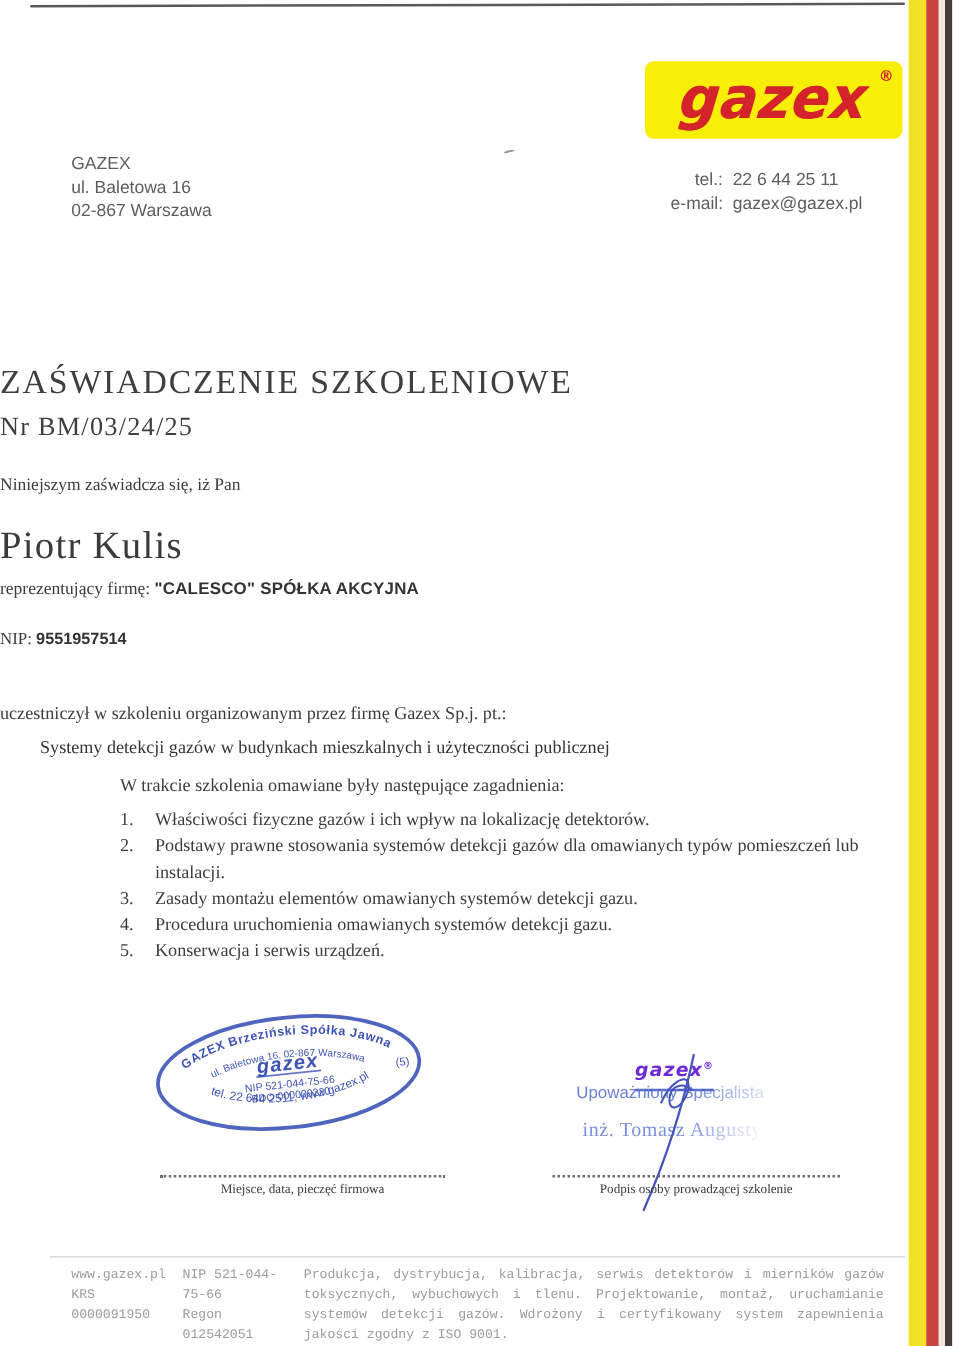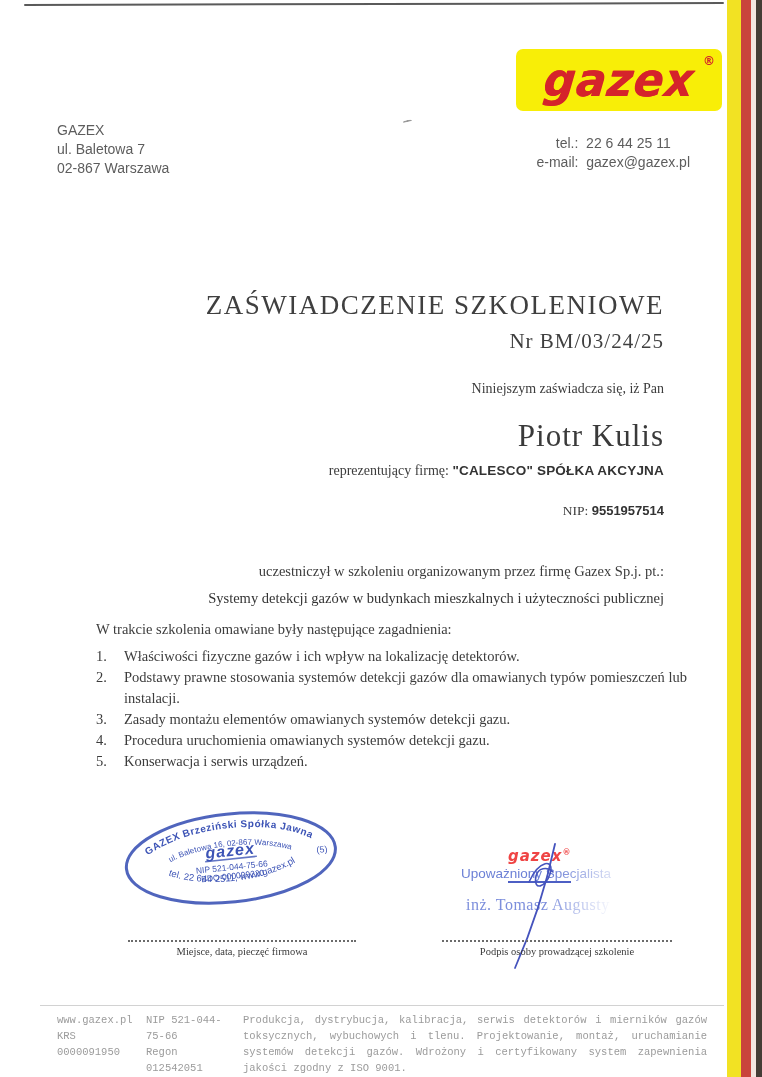--- a/index.html
+++ b/index.html
@@ -52,21 +52,21 @@
     font-size: 14px; line-height: 19px; color: #5d5d5d;
   }
   .contact {
     position: absolute; right: 72px; top: 134px;
     font-family: "Liberation Sans", sans-serif;
     font-size: 14px; line-height: 19px; color: #5d5d5d;
     text-align: center;
   }
 
   
-  .cline { position: absolute; left: 0; width: 664px; text-align: right; }
+  .cline { position: absolute; left: 0; width: 664px; text-align: left; }
   .title   { top: 290px; font-size: 27px; letter-spacing: 1.5px; color: #3f3f3f; font-weight: normal; }
   .cert-nr { top: 329px; font-size: 21px; letter-spacing: 1px; color: #3f3f3f; font-weight: normal; }
   .intro   { top: 381px; font-size: 14px; }
   .person  { top: 418px; font-size: 31px; letter-spacing: 1px; color: #3a3a3a; }
   .company-line { top: 463px; font-size: 14px; }
   .company-name {
     font-family: "Liberation Sans", sans-serif;
     font-weight: 600; font-size: 13.5px; letter-spacing: 0.2px; color: #333;
   }
   .nip-line { top: 503px; font-size: 13.5px; }
@@ -92,22 +92,22 @@
   .sig-line { position: absolute; top: 940px; border-top: 2px dotted #6b6b6b; height: 0; }
   .sig-line-left { left: 128px; width: 228px; }
   .sig-line-right { left: 442px; width: 230px; }
   .sig-caption { position: absolute; top: 946px; text-align: center; font-size: 10.5px; color: #3a3a3a; }
   .sig-caption-left { left: 128px; width: 228px; }
   .sig-caption-right { left: 442px; width: 230px; }
 
   .blue-stamp-logo {
     position: absolute; left: 508px; top: 847px;
     font-family: "DejaVu Sans", sans-serif; font-weight: bold; font-style: italic;
-    font-size: 15px; color: #ef4444; letter-spacing: 1px;
-    border-bottom: 2px solid #4d5fc4; padding-bottom: 16px;
+    font-size: 15px; color: #6d28d9; letter-spacing: 1px;
+    border-bottom: 2px solid #4d5fc4; padding-bottom: 6px;
   }
   .blue-stamp-reg { font-size: 8px; vertical-align: super; font-style: normal; }
   .blue-stamp-role {
     position: absolute; left: 461px; top: 866px;
     font-family: "Liberation Sans", sans-serif; font-size: 13.5px; color: #6c80d6;
     -webkit-mask-image: linear-gradient(90deg, #000 60%, rgba(0,0,0,0.25) 100%);
     mask-image: linear-gradient(90deg, #000 60%, rgba(0,0,0,0.25) 100%);
   }
   .blue-stamp-name {
     position: absolute; left: 466px; top: 896px;
@@ -140,21 +140,21 @@
   <div class="stripe stripe-dark"></div>
   <div class="scan-mark"></div>
 
   <div class="logo-box">
     <span class="logo-text">gazex</span>
     <span class="logo-reg">®</span>
   </div>
 
   <div class="addr">
     <div>GAZEX</div>
-    <div>ul. Baletowa 7</div>
+    <div>ul. Baletowa 16</div>
     <div>02-867  Warszawa</div>
   </div>
 
   <div class="contact">
     <div><span>tel.:</span>&nbsp; <span>22 6 44 25 11</span></div>
     <div><span>e-mail:</span>&nbsp; <span>gazex@gazex.pl</span></div>
   </div>
 
   <div class="cline title">ZAŚWIADCZENIE SZKOLENIOWE</div>
   <div class="cline cert-nr">Nr BM/03/24/25</div>

